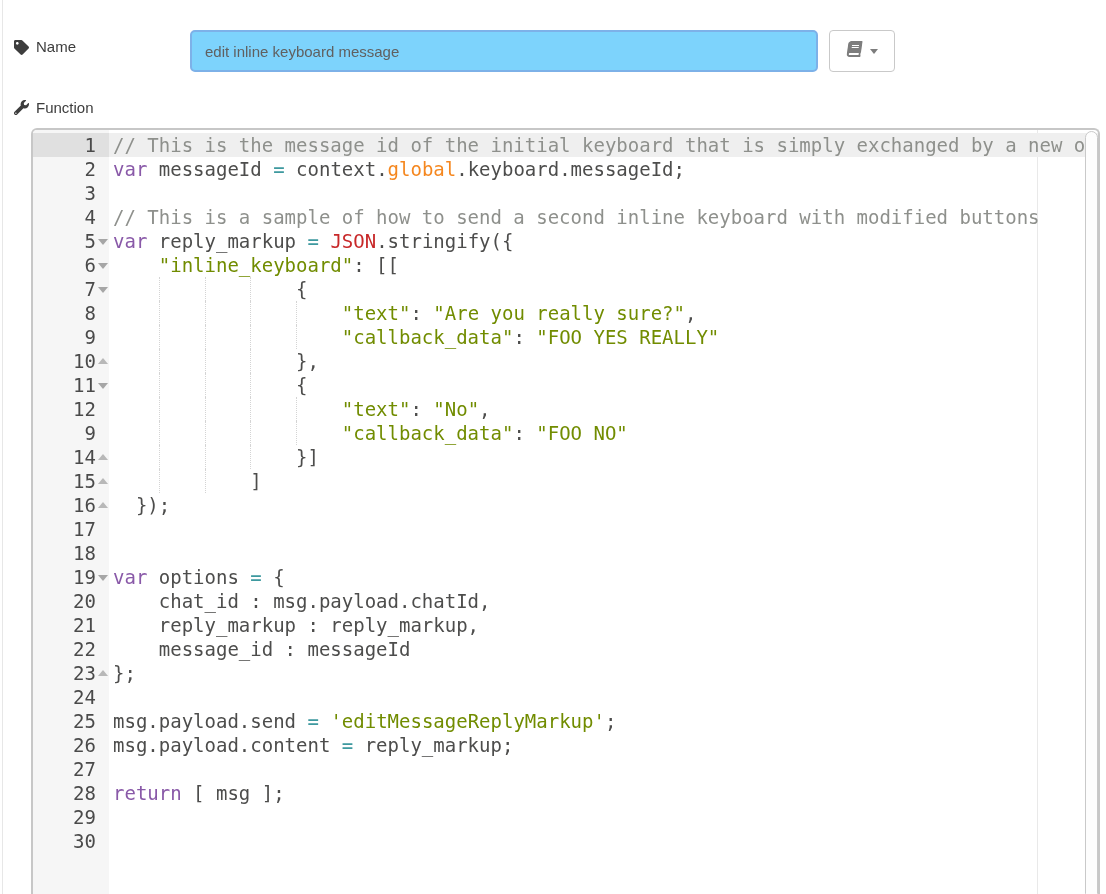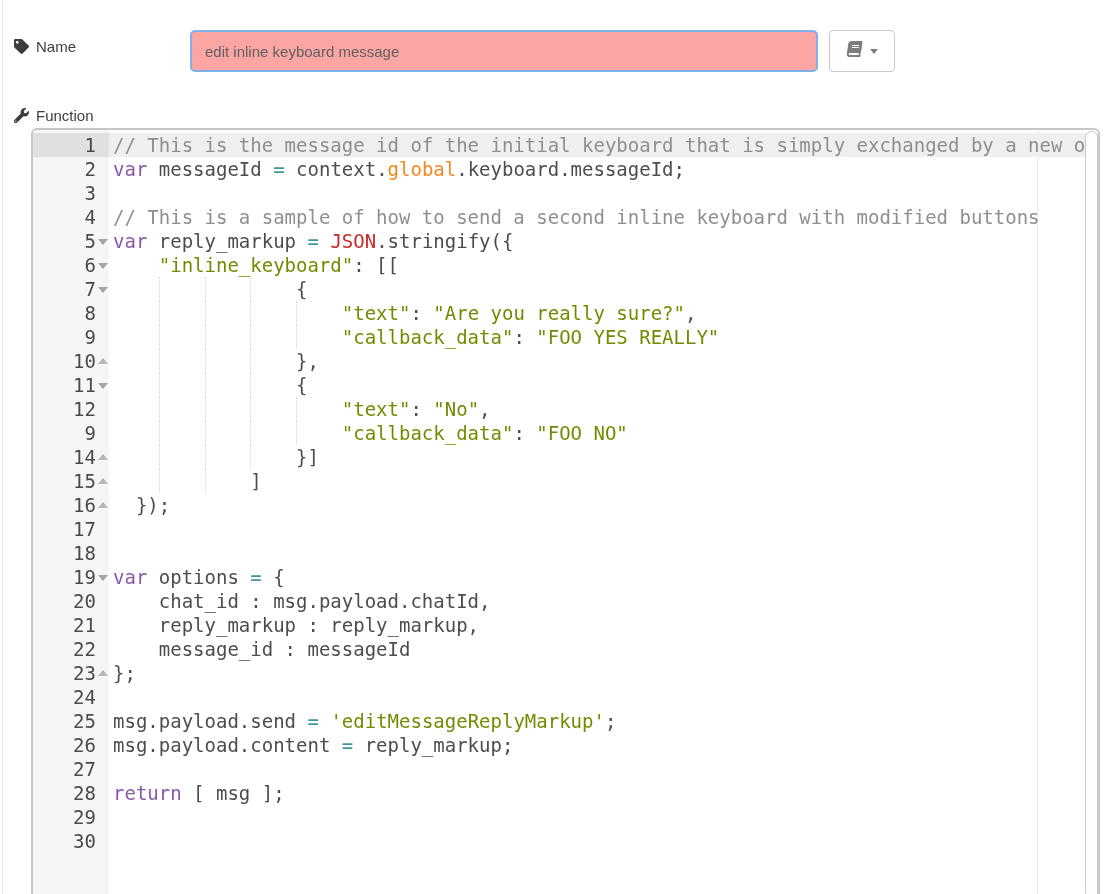--- a/index.html
+++ b/index.html
@@ -2,28 +2,28 @@
 <html style="--c-comment: #8E908C; --c-keyword: #8959A8; --c-operator: #3E999F; --c-global: #F5871F; --c-support: #C82829; --c-string: #718C00; --c-text: #4D4D4C; --c-active: #EFEFEF; --c-gutter: #F6F6F6; --c-gutter-active: #E0E0E0; --c-focus: #7DB1E8;"><head>
 <meta charset="utf-8">
 <style>
   * { margin:0; padding:0; box-sizing:border-box; }
   html,body { width:1106px; height:894px; background:#fff; overflow:hidden;
               font-family:"Liberation Sans", sans-serif; position:relative; }
   .left-edge { position:absolute; left:2px; top:0; bottom:0; width:1px; background:#e7e7e7; }
 
   .field-label { position:absolute; display:flex; align-items:center; gap:7px;
                  color:#3d3d3d; font-size:15px; }
-  #name-label { left:14px; top:38px; }
-  #function-label { left:14px; top:107px; }
+  #name-label { left:14px; top:38px;align-items:flex-end; }
+  #function-label { left:14px; top:99px; }
   .field-label svg { display:block; }
 
   #name-input { position:absolute; left:190px; top:30px; width:628px; height:42px;
                 border:2px solid var(--c-focus,#7db1e8); border-radius:5px; padding:7px 13px;
                 font-family:"Liberation Sans",sans-serif; font-size:15px; color:#606060;
-                outline:none; background:#fca5a5; }
+                outline:none; background:#7dd3fc; }
 
   .lib-btn { position:absolute; left:829px; top:30px; width:66px; height:42px; background:#fff;
              border:1px solid #c9c9c9; border-radius:4px; display:flex; align-items:center;
              justify-content:center; gap:8px; cursor:pointer; }
   .caret-down { width:0; height:0; border-left:4px solid transparent;
                 border-right:4px solid transparent; border-top:5px solid #7d7d7d; }
 
   .editor { position:absolute; left:31px; top:128px; width:1069px; height:766px;
             border:2px solid #c7c7c7; border-bottom:none; border-radius:6px 6px 0 0;
             overflow:hidden; background:#fff; }

